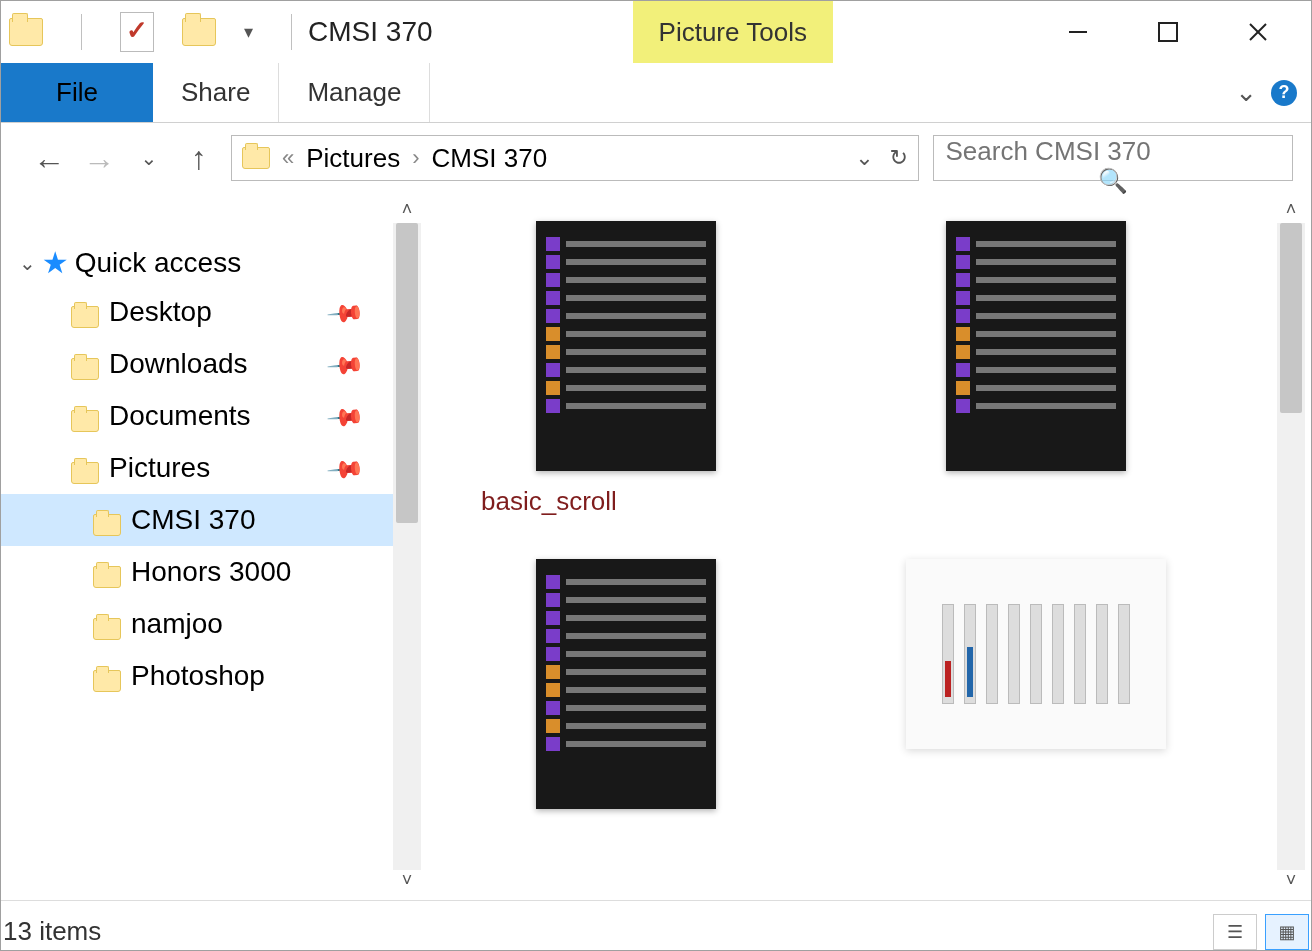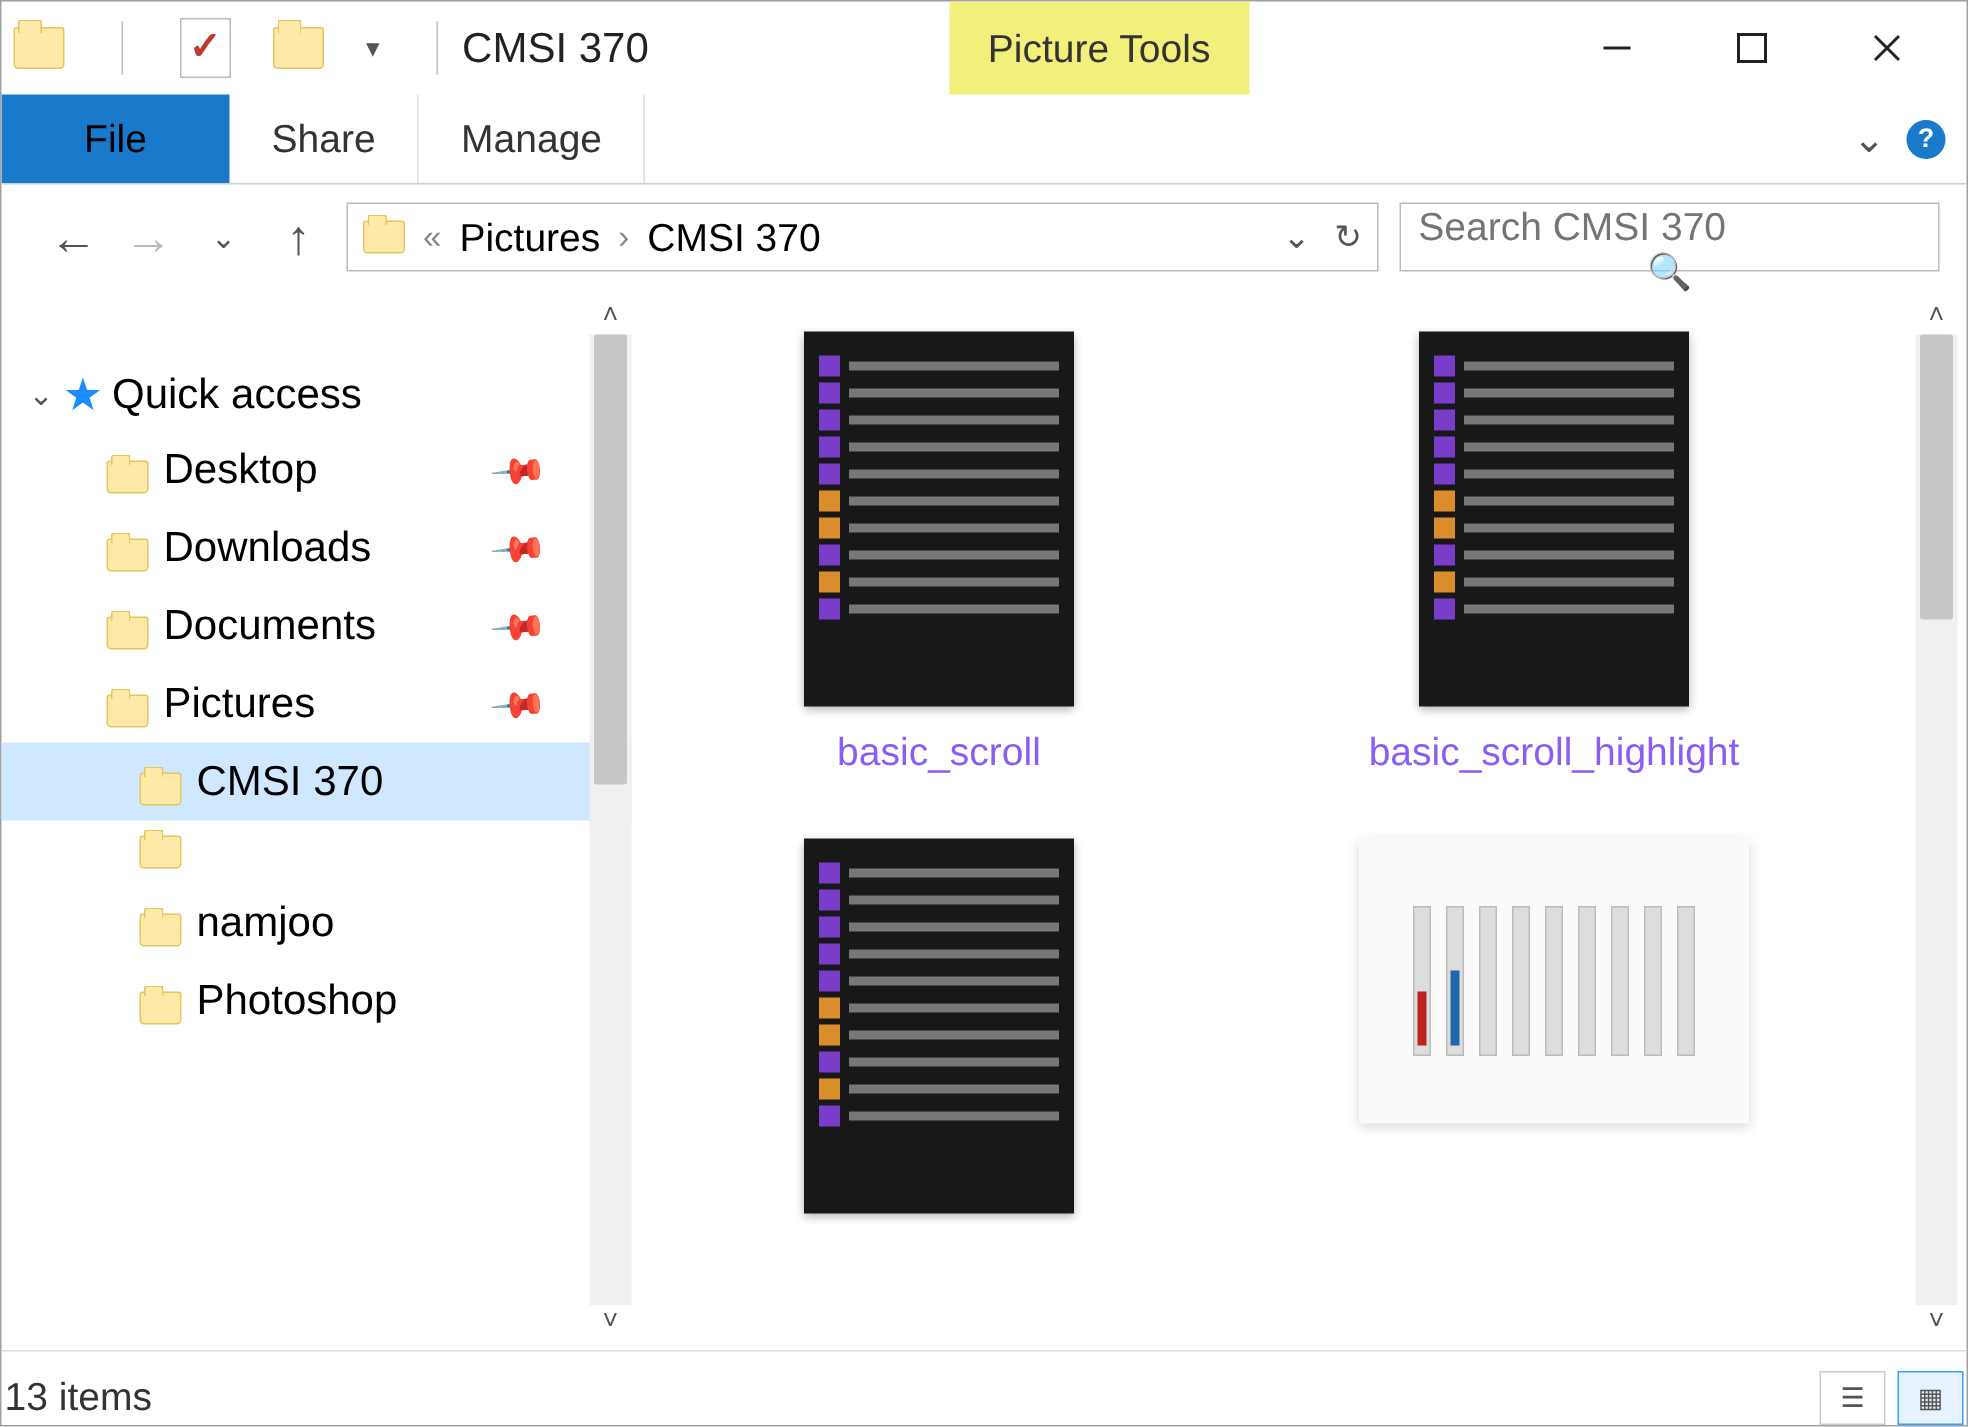--- a/index.html
+++ b/index.html
@@ -67,21 +67,21 @@
   .grid { display:flex; flex-wrap:wrap; gap:40px 120px; }
   .gitem { width:290px; display:flex; flex-direction:column; }
   .thumb-pic { width:180px; height:250px; background:#181818; box-shadow:0 2px 6px rgba(0,0,0,.3); align-self:center; padding:12px 6px; }
   .thumb-pic .row { display:flex; align-items:center; gap:6px; margin:4px 4px; }
   .thumb-pic .sw { width:14px; height:14px; background:#7a3dc9; }
   .thumb-pic .sw.o { background:#d98e2b; }
   .thumb-pic .ln { flex:1; height:6px; background:#777; }
   .thumb-light { width:260px; height:190px; background:#fafafa; box-shadow:0 2px 8px rgba(0,0,0,.15); align-self:center; display:flex; align-items:center; justify-content:center; gap:10px; padding:20px; }
   .thumb-light .bar { width:12px; height:100px; background:#ddd; border:1px solid #bbb; position:relative; }
   .thumb-light .bar .fill { position:absolute; bottom:6px; left:2px; right:2px; height:36px; }
-  .cap { font-size:26px; color:#8b5cf6; margin-top:14px; line-height:1.3;text-align:center; }
+  .cap { font-size:26px; color:#7f1d1d; margin-top:14px; line-height:1.3; }
 
   
   .status { height:62px; border-top:1px solid #ddd; display:flex; align-items:center; padding:0 2px; font-size:26px; color:#333; }
   .status .views { margin-left:auto; display:flex; gap:8px; }
   .view-btn { width:44px; height:36px; border:1px solid #ccc; display:flex; align-items:center; justify-content:center; font-size:18px; color:#555; }
   .view-btn.active { border-color:#3aa0ff; background:#e6f2ff; }
 
   svg { display:block; }
 </style>
 </head>
@@ -181,20 +181,21 @@
       <span class="folder-ico small"></span>
       <span>Pictures</span>
       <span class="pin">📌</span>
     </div>
     <div class="tree-item sub selected">
       <span class="folder-ico small"></span>
       <span>CMSI 370</span>
     </div>
     <div class="tree-item sub">
       <span class="folder-ico small"></span>
+      <span>Honors 3000</span>
     </div>
     <div class="tree-item sub">
       <span class="folder-ico small"></span>
       <span>namjoo</span>
     </div>
     <div class="tree-item sub">
       <span class="folder-ico small"></span>
       <span>Photoshop</span>
     </div>
 
@@ -291,21 +292,20 @@
             </div>
           <div class="row">
               <span class="sw o"></span>
               <span class="ln"></span>
             </div>
           <div class="row">
               <span class="sw"></span>
               <span class="ln"></span>
             </div>
         </div>
-        <div class="cap">basic_scroll_highlight</div>
       </div>
 
       <div class="gitem">
         <div class="thumb-pic">
           <div class="row">
               <span class="sw"></span>
               <span class="ln"></span>
             </div>
           <div class="row">
               <span class="sw"></span>

